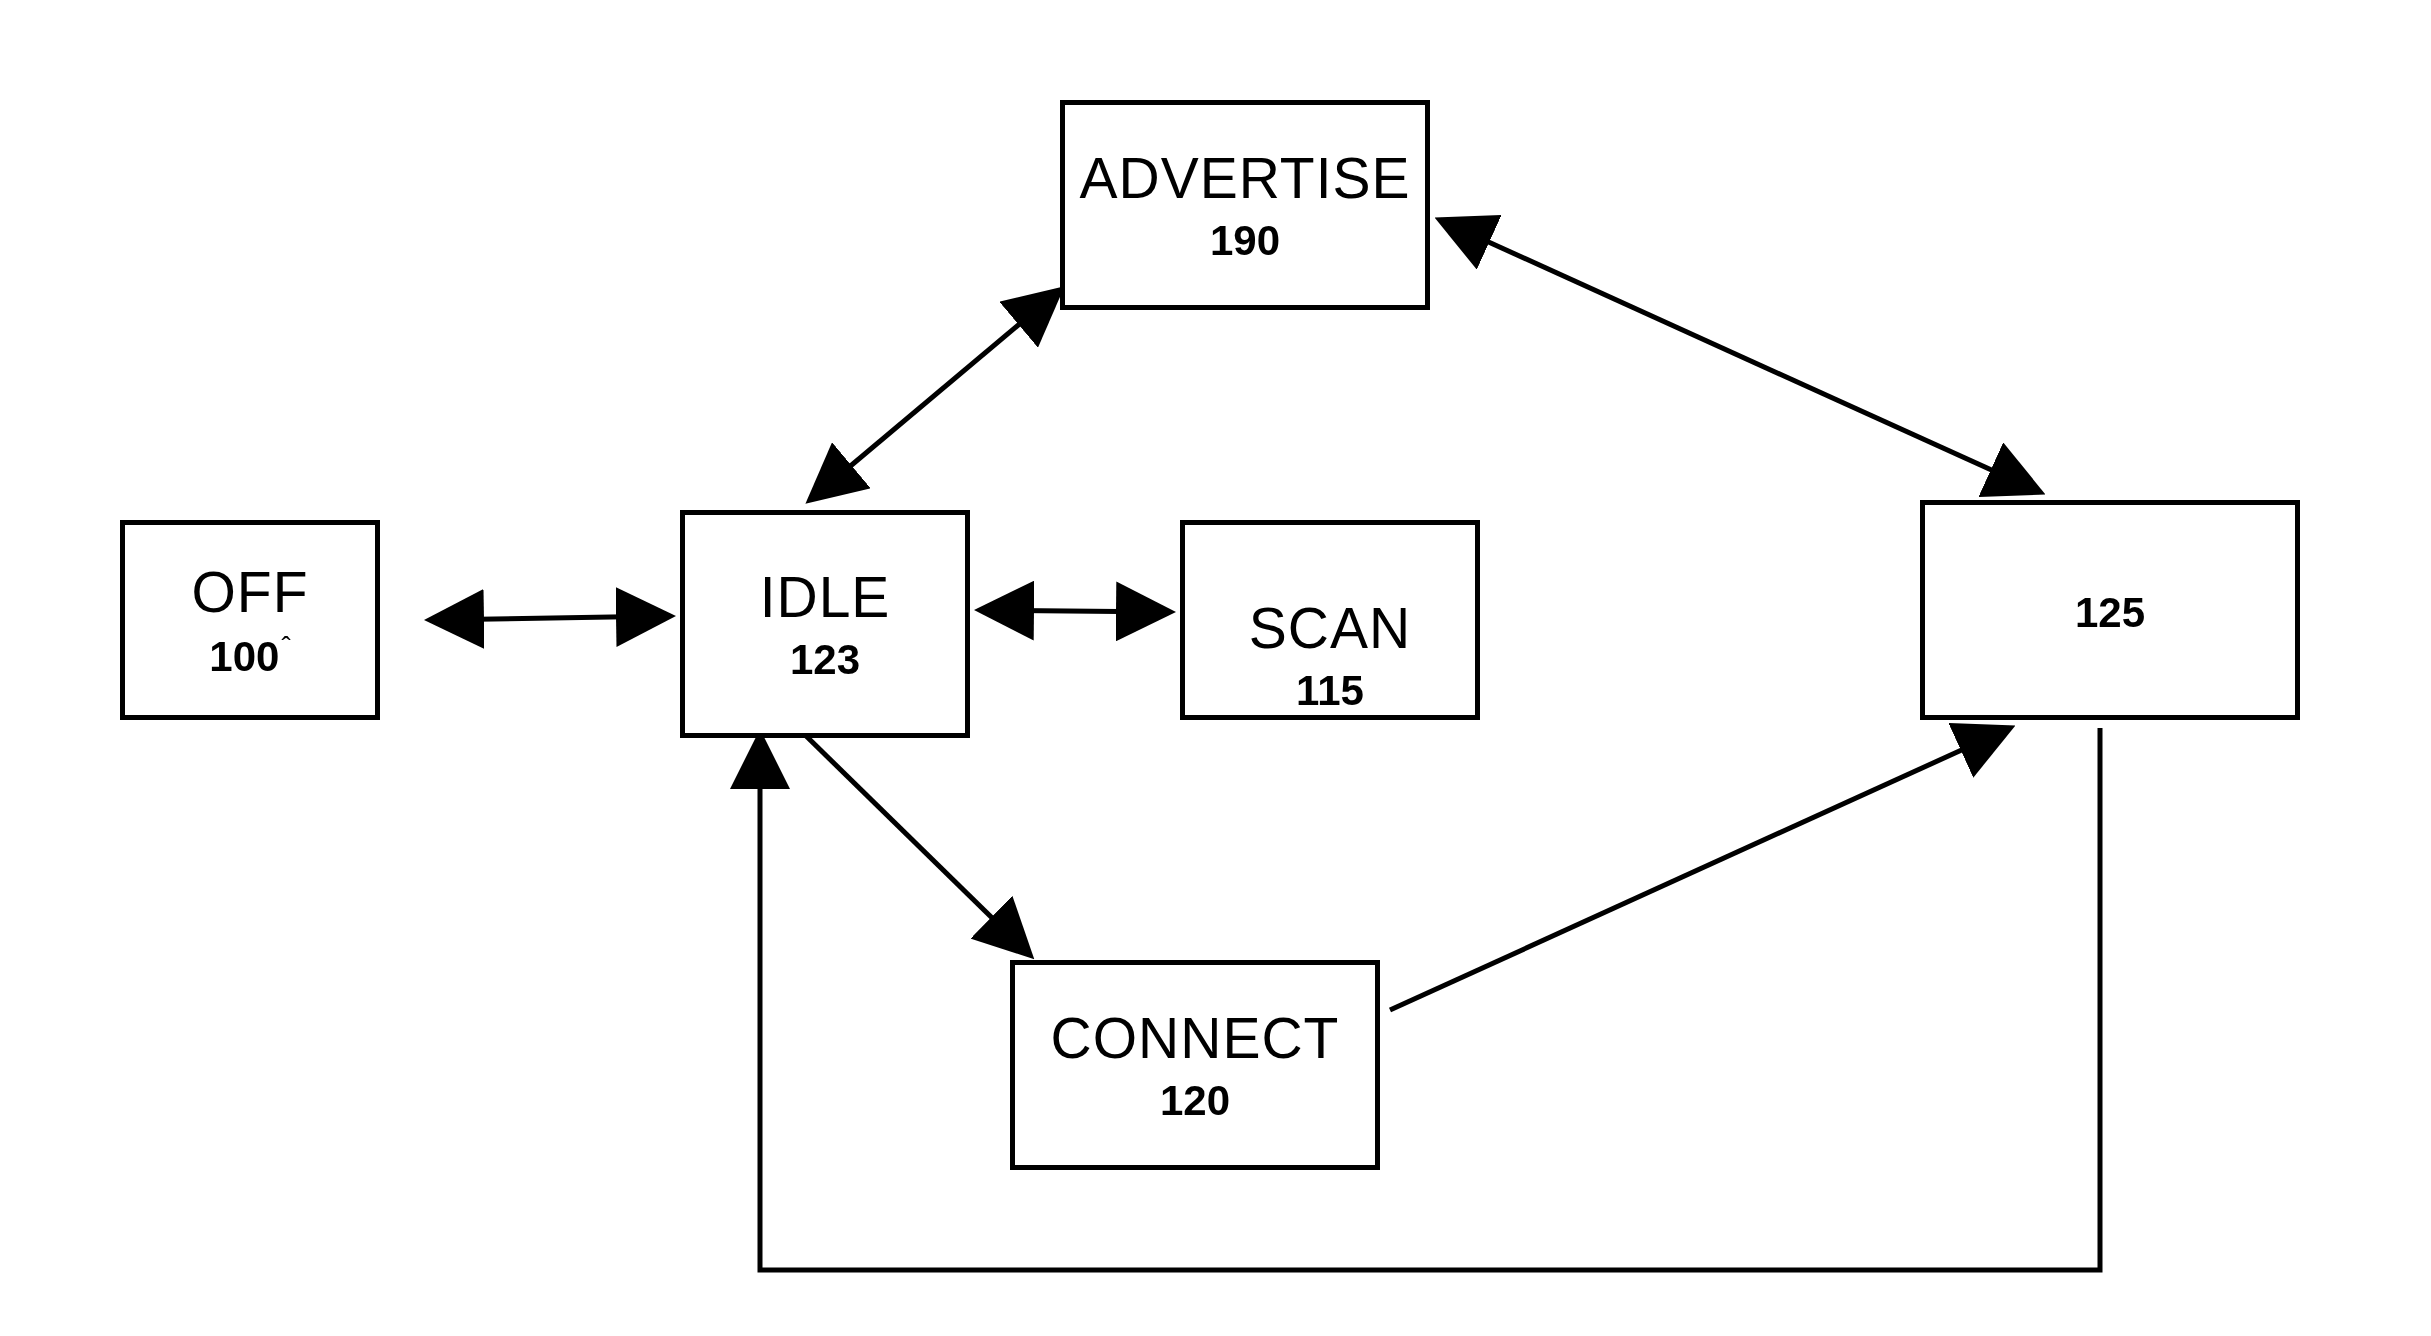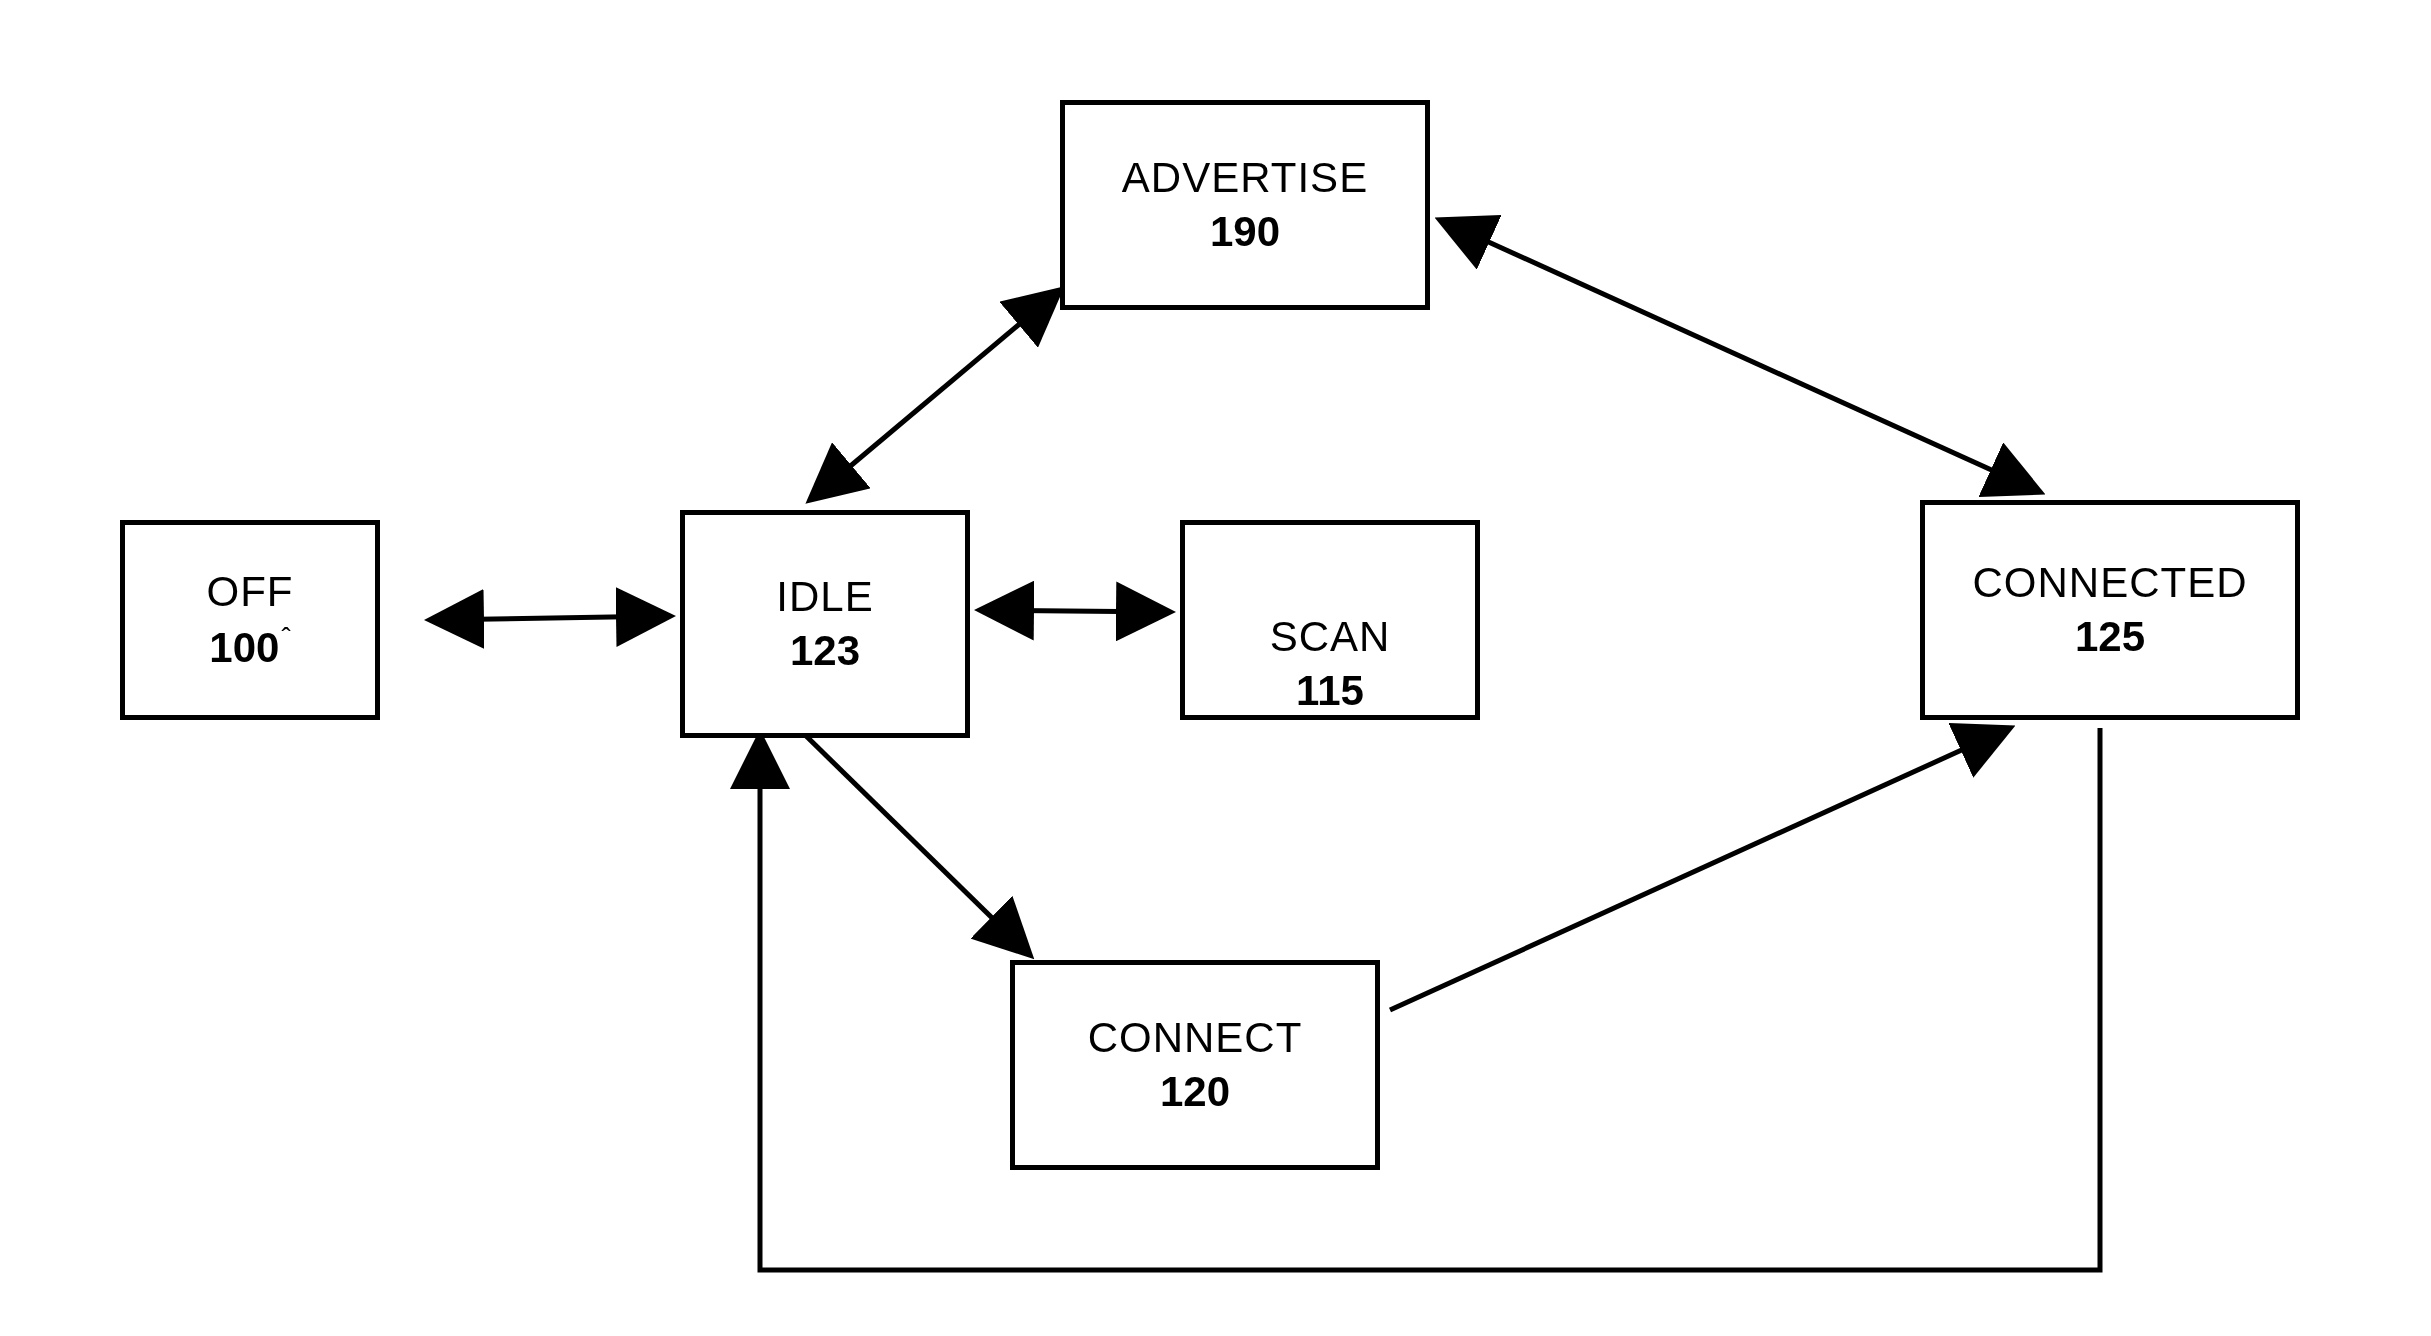--- a/index.html
+++ b/index.html
@@ -19,21 +19,21 @@
       border: 5px solid #000;
       display: flex;
       flex-direction: column;
       align-items: center;
       justify-content: center;
       text-align: center;
       background: #fff;
       box-sizing: border-box;
     }
     .node .label {
-      font-size: 42px;
+      font-size: 57px;
       letter-spacing: 1px;
     }
     .node .num {
       font-size: 42px;
       font-weight: 700;
       margin-top: 6px;
     }
     .node .num .hat {
       font-weight: 400;
       font-size: 28px;
@@ -97,17 +97,16 @@
     <span class="label">SCAN</span>
     <span class="num">115</span>
   </div>
 
   <div class="node" style="left:1010px; top:960px; width:370px; height:210px;">
     <span class="label">CONNECT</span>
     <span class="num">120</span>
   </div>
 
   <div class="node" style="left:1920px; top:500px; width:380px; height:220px;">
-    <span class="label">CONNECTED</span>
     <span class="num">125</span>
   </div>
 
 </div>
 
 </body></html>

